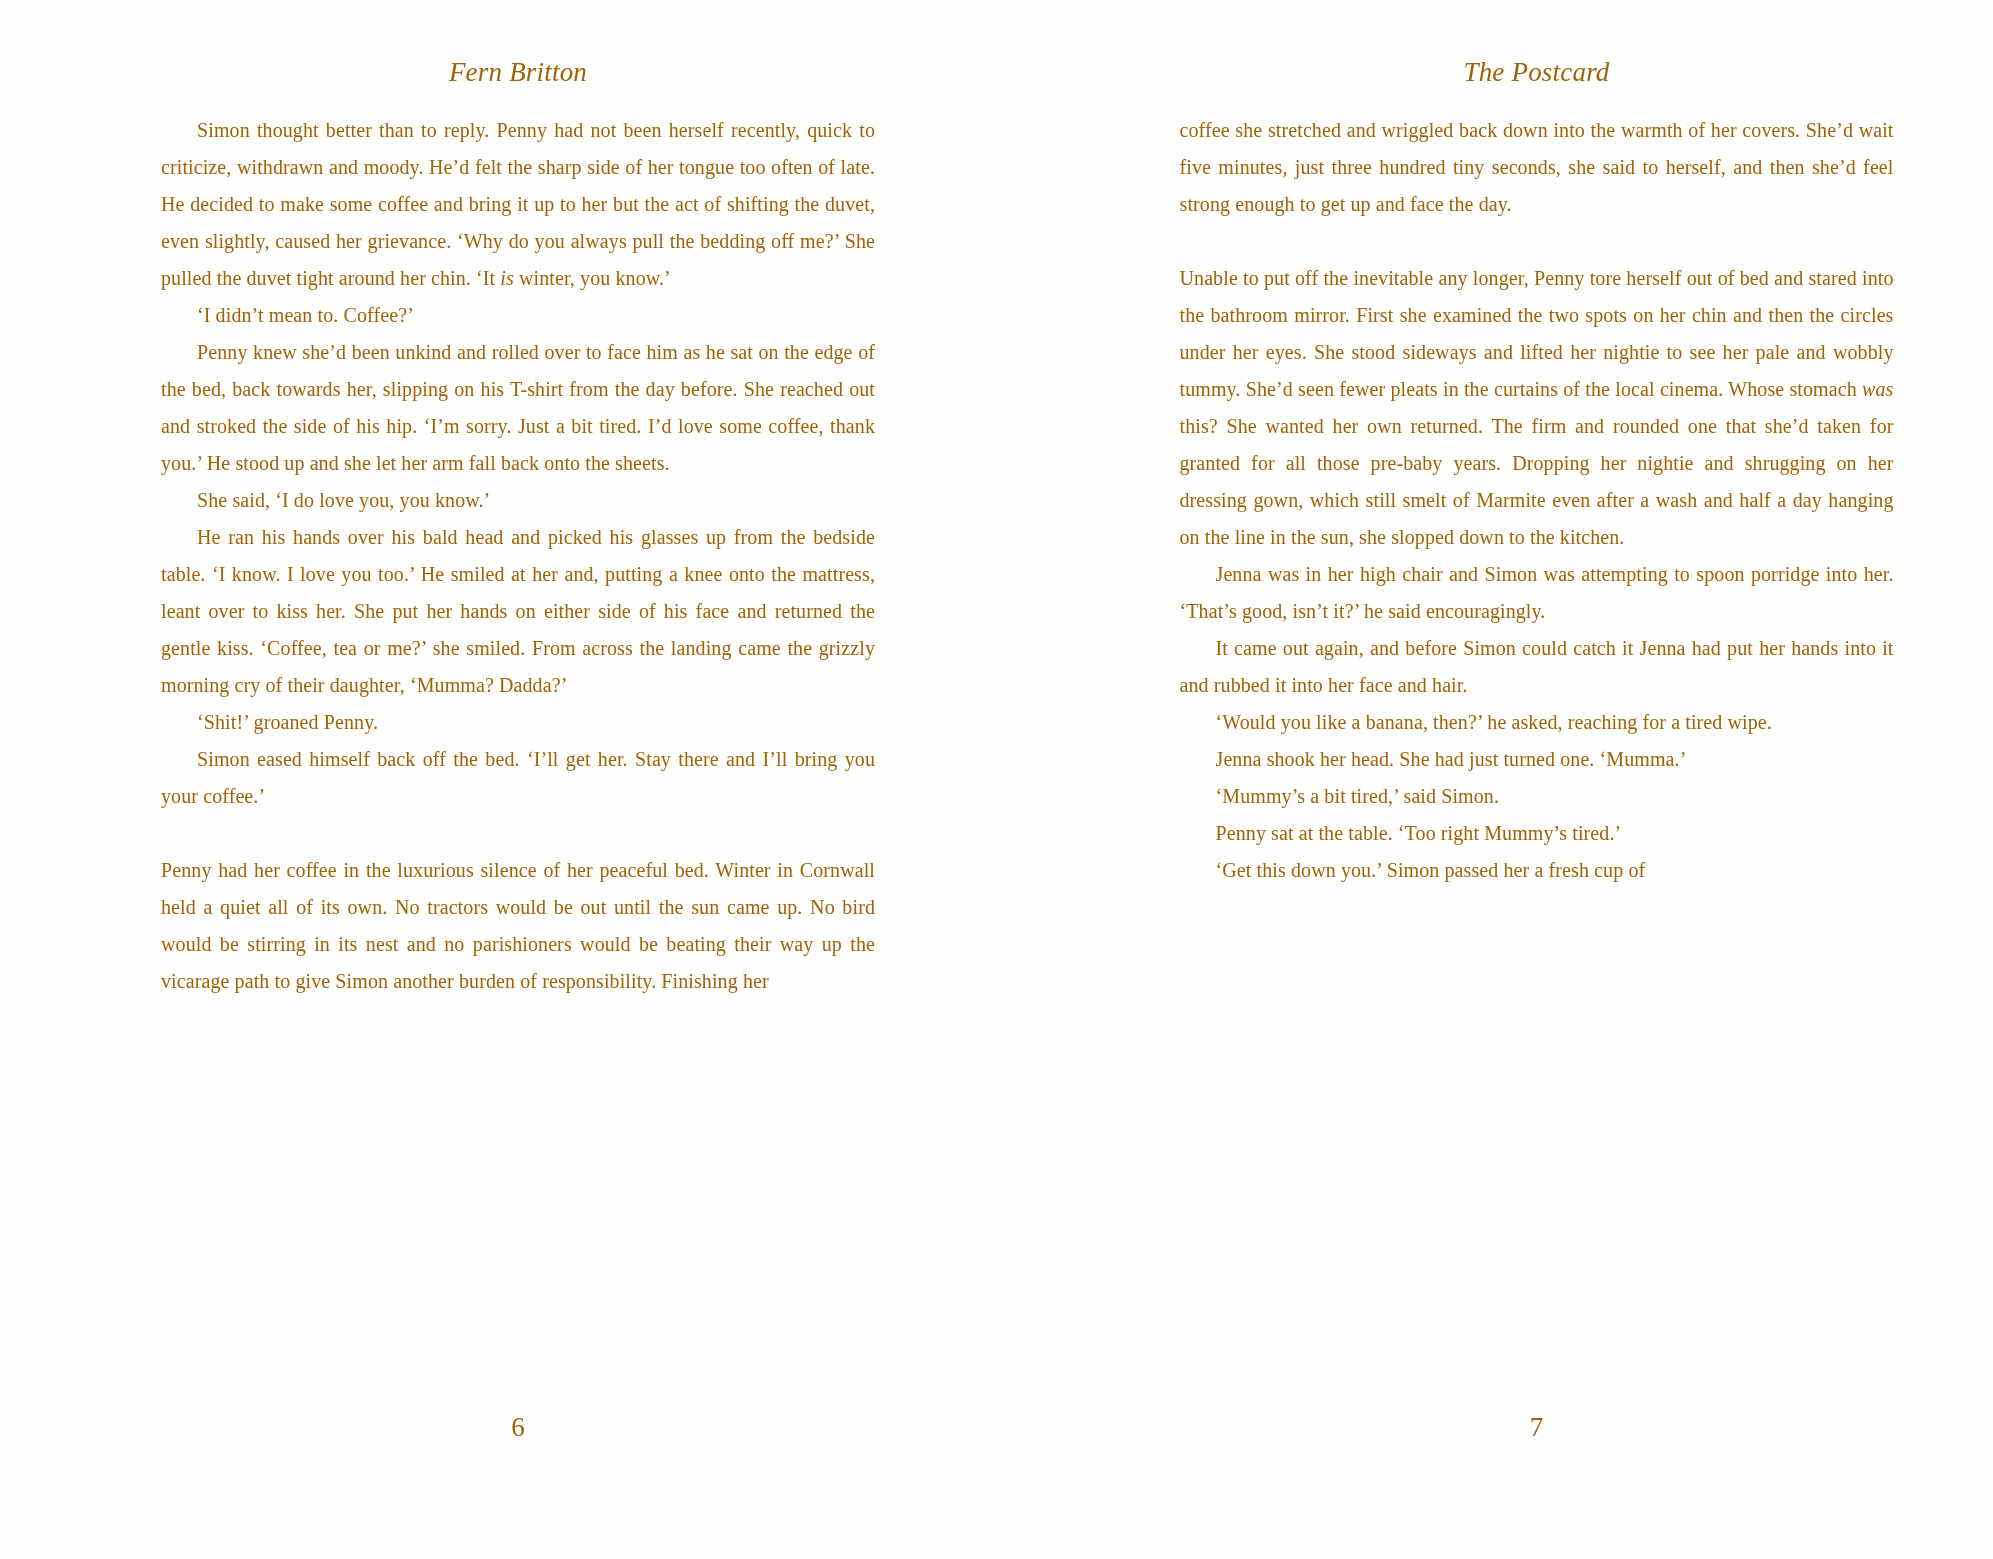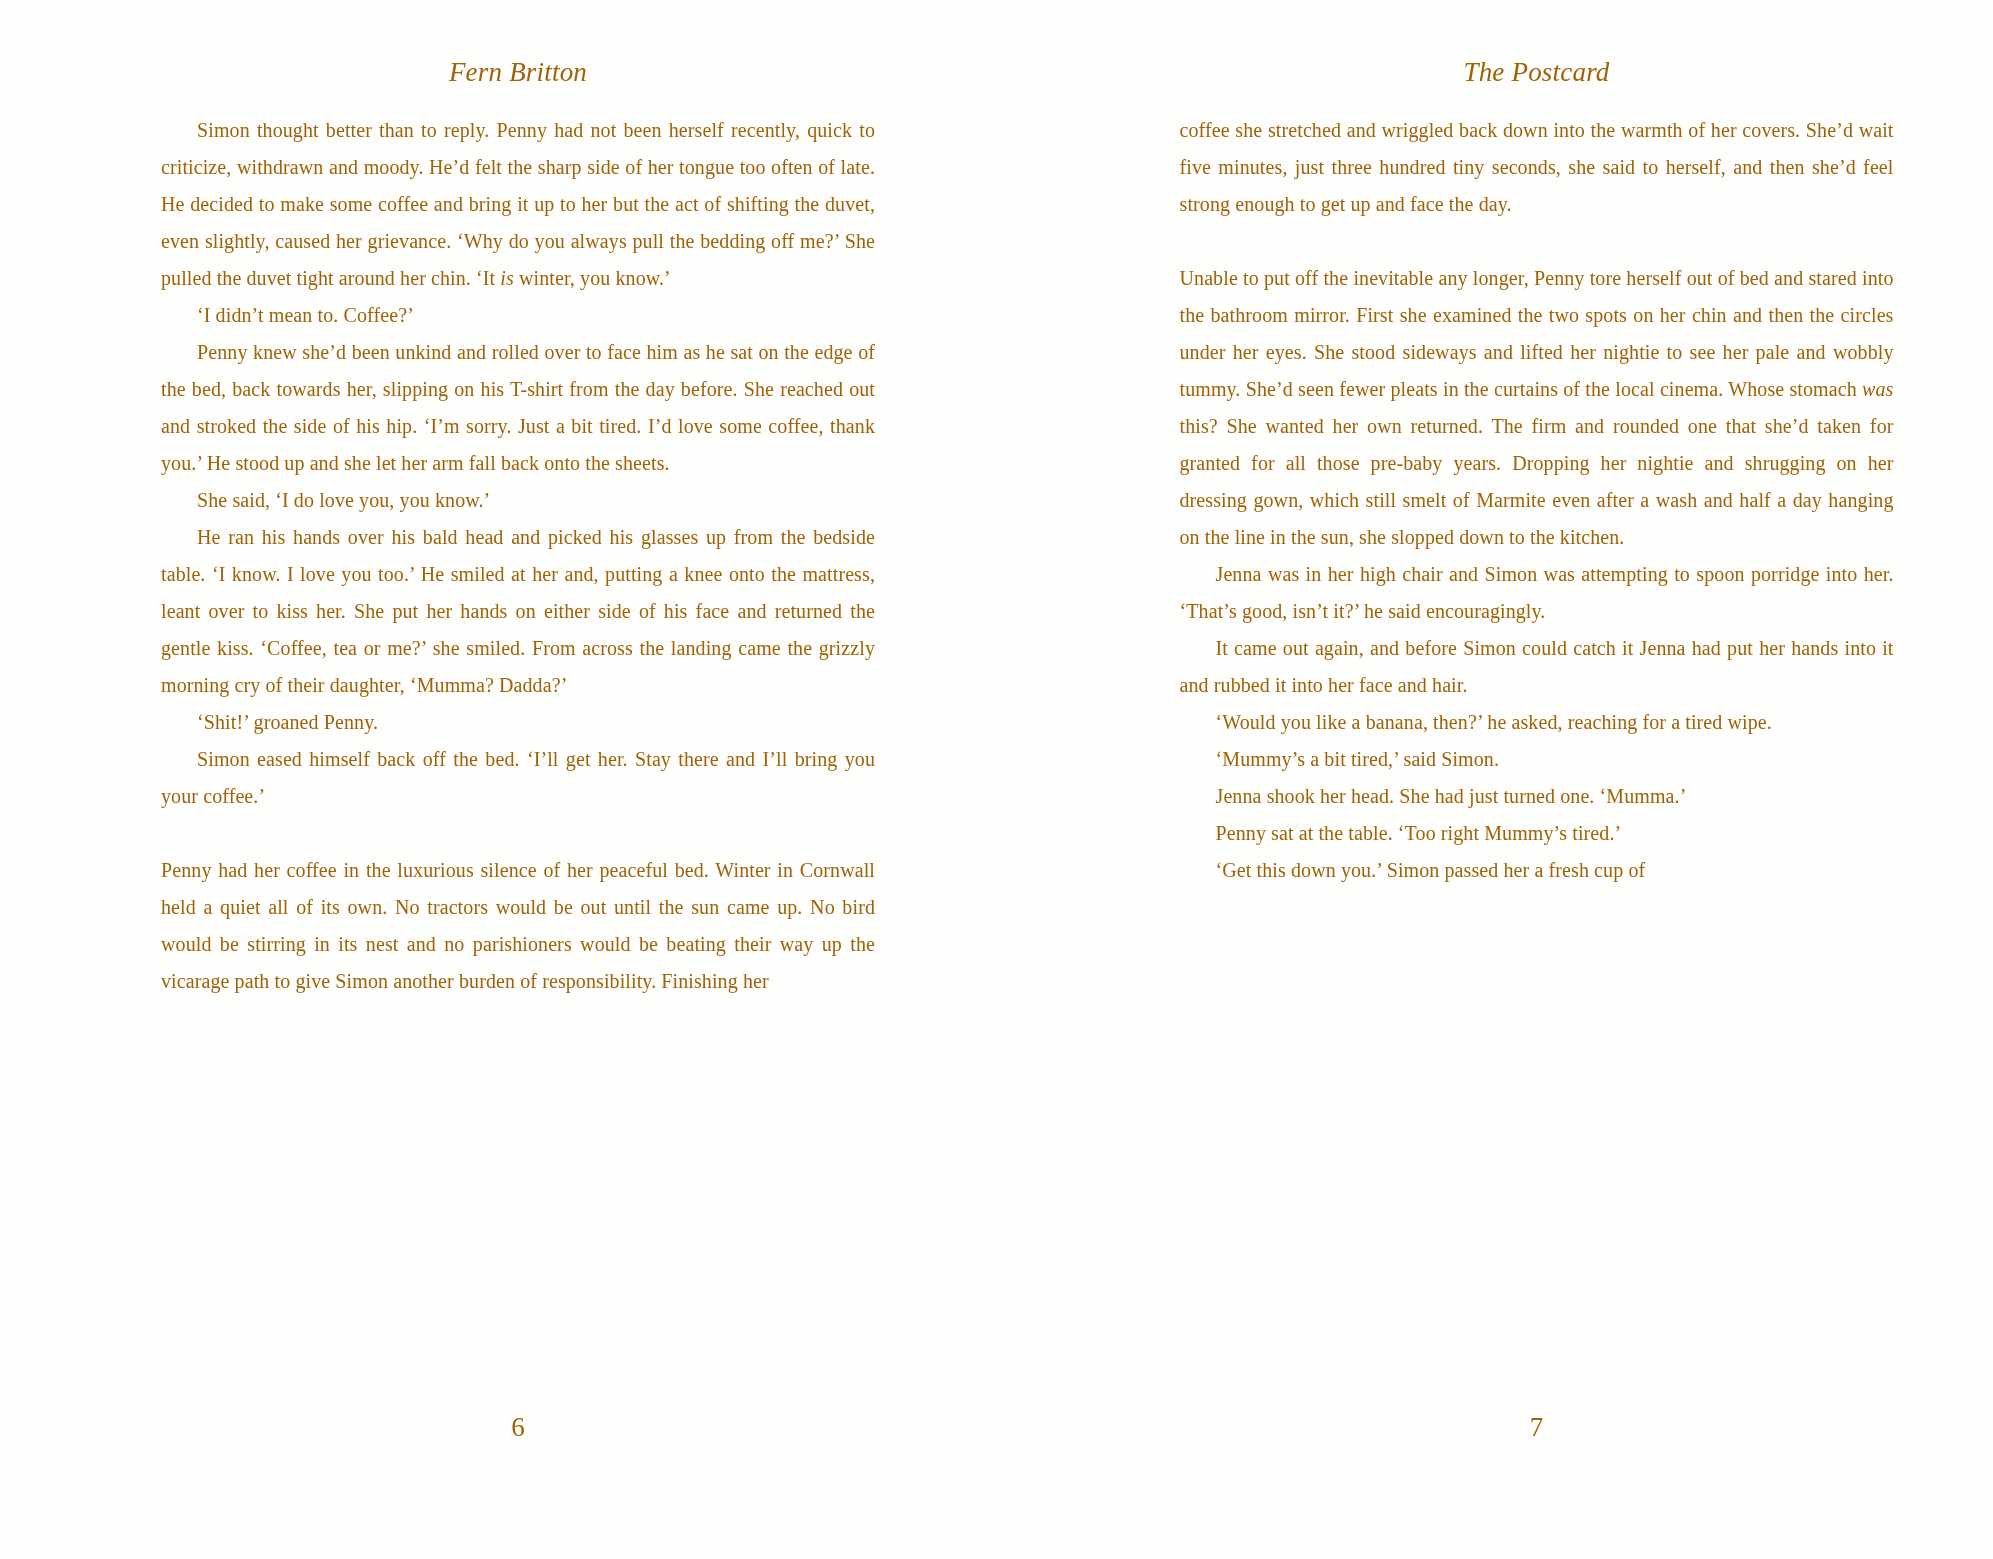--- a/index.html
+++ b/index.html
@@ -96,22 +96,22 @@
 
     <div class="page page--right">
       <div class="column">
         <div class="running-header">The Postcard</div>
         <div class="text-block">
             <p>coffee she stretched and wriggled back down into the warmth of her covers. She’d wait five minutes, just three hundred tiny seconds, she said to herself, and then she’d feel strong enough to get up and face the day.</p>
             <p class="space-before">Unable to put off the inevitable any longer, Penny tore herself out of bed and stared into the bathroom mirror. First she examined the two spots on her chin and then the circles under her eyes. She stood sideways and lifted her nightie to see her pale and wobbly tummy. She’d seen fewer pleats in the curtains of the local cinema. Whose stomach <em>was</em> this? She wanted her own returned. The firm and rounded one that she’d taken for granted for all those pre-baby years. Dropping her nightie and shrugging on her dressing gown, which still smelt of Marmite even after a wash and half a day hanging on the line in the sun, she slopped down to the kitchen.</p>
             <p class="indent">Jenna was in her high chair and Simon was attempting to spoon porridge into her. ‘That’s good, isn’t it?’ he said encouragingly.</p>
             <p class="indent">It came out again, and before Simon could catch it Jenna had put her hands into it and rubbed it into her face and hair.</p>
             <p class="indent">‘Would you like a banana, then?’ he asked, reaching for a tired wipe.</p>
+            <p class="indent">Jenna shook her head. She had just turned one. ‘Mumma.’</p>
             <p class="indent">‘Mummy’s a bit tired,’ said Simon.</p>
-            <p class="indent">Jenna shook her head. She had just turned one. ‘Mumma.’</p>
             <p class="indent">Penny sat at the table. ‘Too right Mummy’s tired.’</p>
             <p class="indent">‘Get this down you.’ Simon passed her a fresh cup of</p>
           </div>
         <div class="page-number">7</div>
       </div>
     </div>
 
   </div>
 </div>
 

